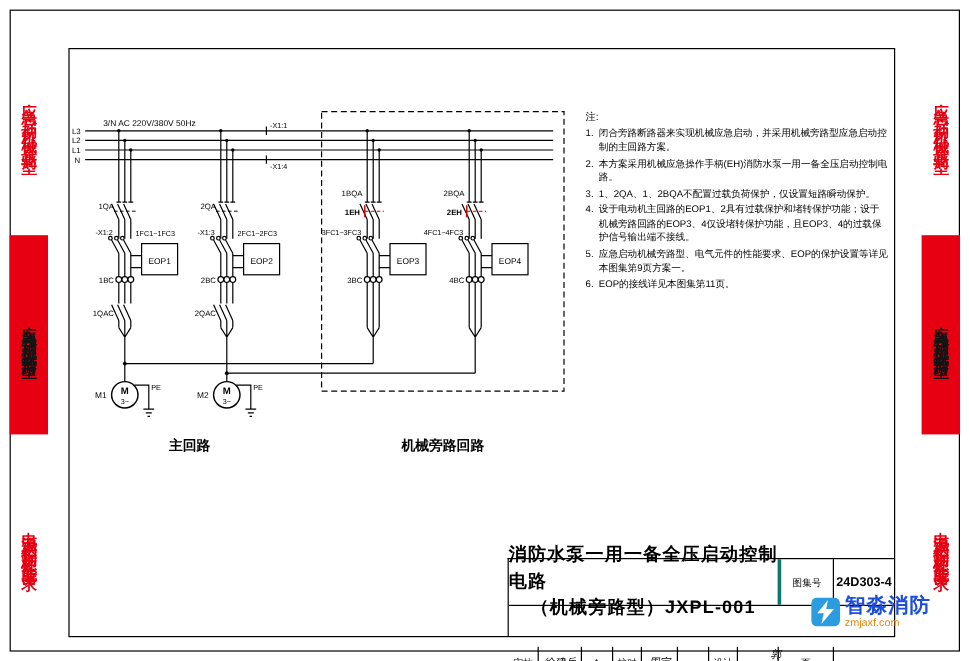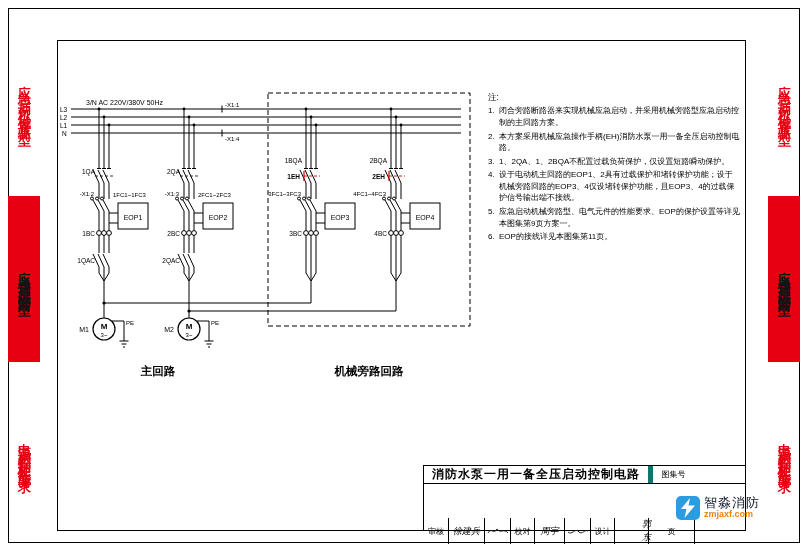--- a/index.html
+++ b/index.html
@@ -20,35 +20,35 @@
   .red-t{fill:#d10000;font-weight:bold;}
   
   .notes{position:absolute;left:430px;top:50px;width:252px;font-size:8px;line-height:1.45;}
   .notes-title{font-size:8.5px;margin-bottom:2px;}
   .note-item{display:flex;margin-bottom:2px;}
   .note-no{width:11px;flex:none;}
   .note-text{flex:1;}
   
   .titleblock{position:absolute;right:0;bottom:0;width:322px;height:65px;border-top:1.5px solid #000;border-left:1.5px solid #000;box-sizing:border-box;display:flex;flex-direction:column;background:#fff;}
   .tb-row1{display:flex;height:38px;border-bottom:1px solid #000;}
-  .tb-title{width:224px;display:flex;flex-direction:column;align-items:center;justify-content:center;font-weight:bold;font-size:12px;letter-spacing:1px;line-height:1.45;}
-  .tb-al{width:46px;border-left:5px solid #0f766e;display:flex;align-items:center;justify-content:center;font-size:8px;box-sizing:border-box;font-family:Liberation Mono, monospace;}
+  .tb-title{width:224px;display:flex;flex-direction:column;align-items:center;justify-content:center;font-weight:bold;font-size:15px;letter-spacing:1px;line-height:1.45;}
+  .tb-al{width:46px;border-left:3px solid #0f766e;display:flex;align-items:center;justify-content:center;font-size:8px;box-sizing:border-box;font-family:Liberation Mono, monospace;}
   .tb-an{flex:1;border-left:1px solid #000;display:flex;align-items:center;justify-content:center;font-size:10.5px;font-weight:bold;box-sizing:border-box;}
   .tb-row2{display:flex;flex:1;margin-top:34px;}
   .tb-c{display:flex;align-items:center;justify-content:center;box-sizing:border-box;border-left:1px solid #000;font-size:8px;}
   .tb-c.first{border-left:none;}
   .tb-name{font-size:9px;font-family:"Liberation Serif",serif;font-style:italic;}
   .tb-pg{width:46px;}
   .tb-empty{flex:1;}
   .w24{width:24px;}.w36{width:36px;font-family:Liberation Mono, monospace;}.w26{width:26px;}.w30{width:30px;font-family:Liberation Mono, monospace;}.w34{width:34px;padding-left:30px;}
   
   .watermark{position:absolute;left:676px;top:496px;display:flex;align-items:center;gap:4px;}
   .wm-logo{width:24px;height:24px;flex:none;}
-  .wm-brand{font-size:13px;font-weight:normal;color:#0f172a;letter-spacing:1px;line-height:1.1;}
-  .wm-site{font-size:9px;color:#f08300;line-height:1.1;font-weight:bold;}
+  .wm-brand{font-size:17px;font-weight:bold;color:#1d4ed8;letter-spacing:1px;line-height:1.1;}
+  .wm-site{font-size:9px;color:#f08300;line-height:1.1;}
 </style>
 </head>
 <body>
 
 <div class="page">
   <div class="outer-border"></div>
 
   <div class="side left">
     <div class="tab t1">
         <span>应急启动机械直驱型</span>
@@ -211,22 +211,24 @@
       <div class="note-item">
           <span class="note-no">6.</span>
           <span class="note-text">EOP的接线详见本图集第11页。</span>
         </div>
     </div>
 
     <div class="titleblock">
       <div class="tb-row1">
         <div class="tb-title">
           <div>消防水泵一用一备全压启动控制电路</div>
+          <div>（机械旁路型）JXPL-001</div>
         </div>
         <div class="tb-al">图集号</div>
+        <div class="tb-an">24D303-4</div>
       </div>
       <div class="tb-row2">
         <div class="tb-c w24 first">审核</div>
         <div class="tb-c w36 tb-name">徐建兵</div>
         <div class="tb-c w26">
             <svg width="22" height="12" viewBox="0 0 22 12">
               <path d="M1 8C4 2 7 10 10 4C13 9 17 3 21 8" stroke="#222" fill="none" stroke-width="1"></path>
             </svg>
           </div>
         <div class="tb-c w24">校对</div>

